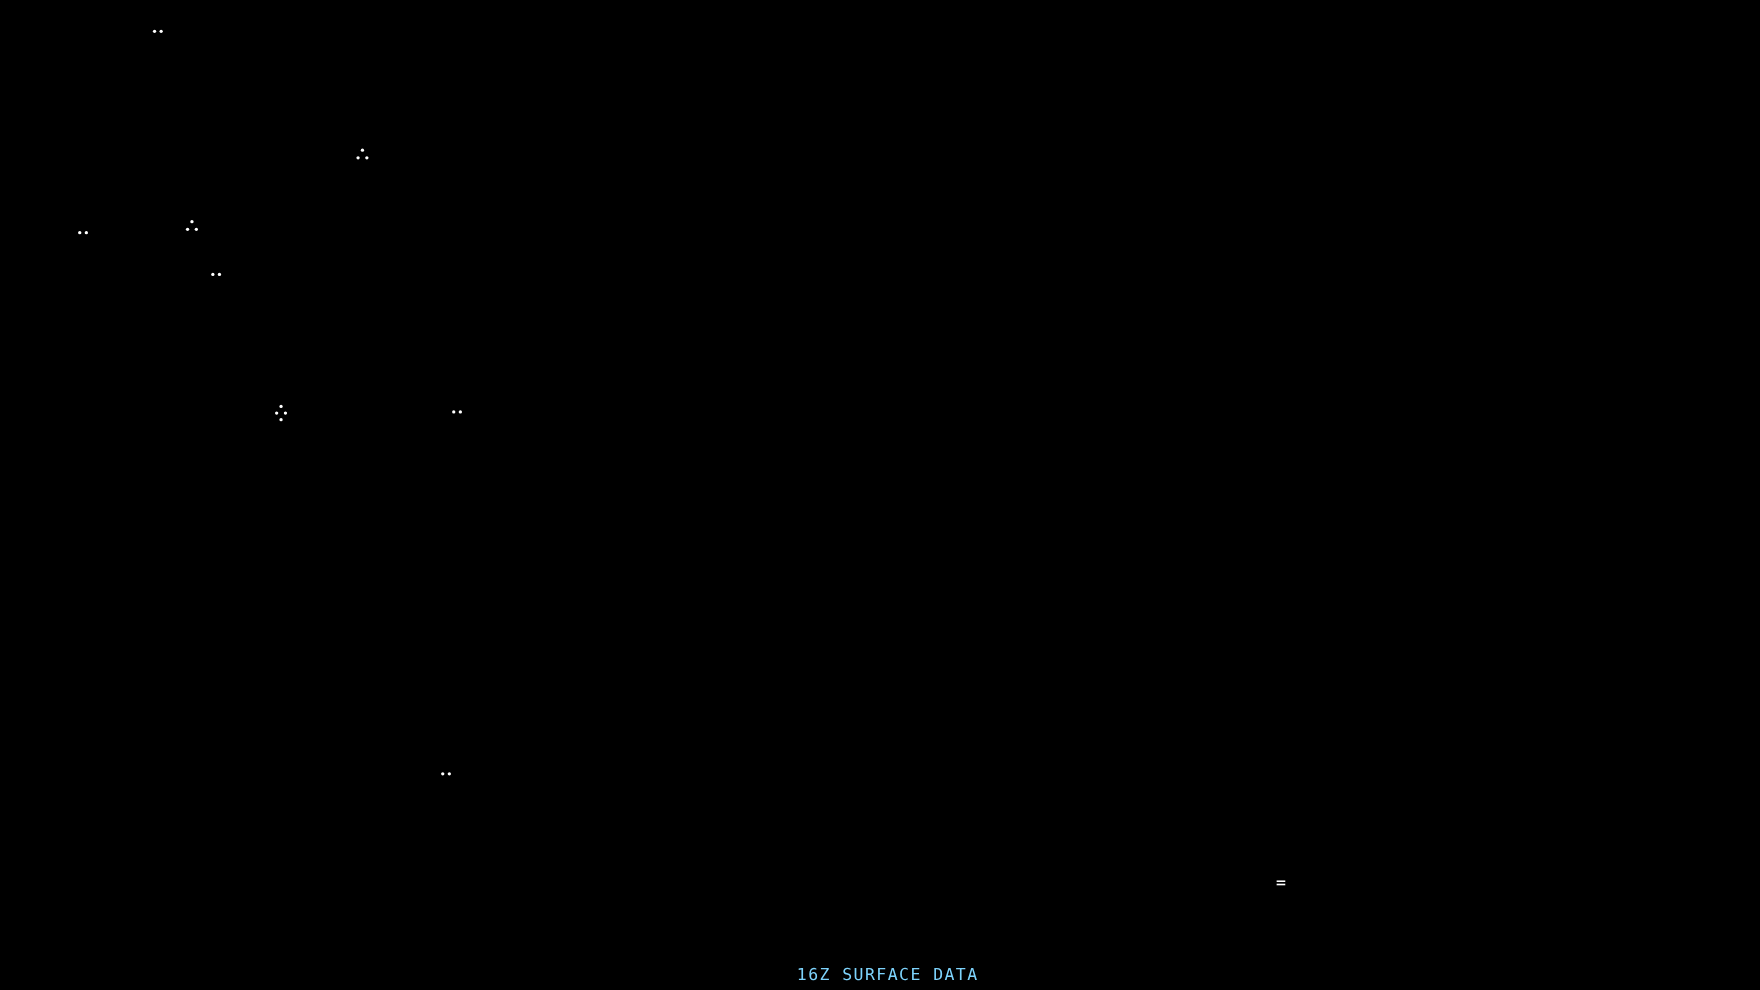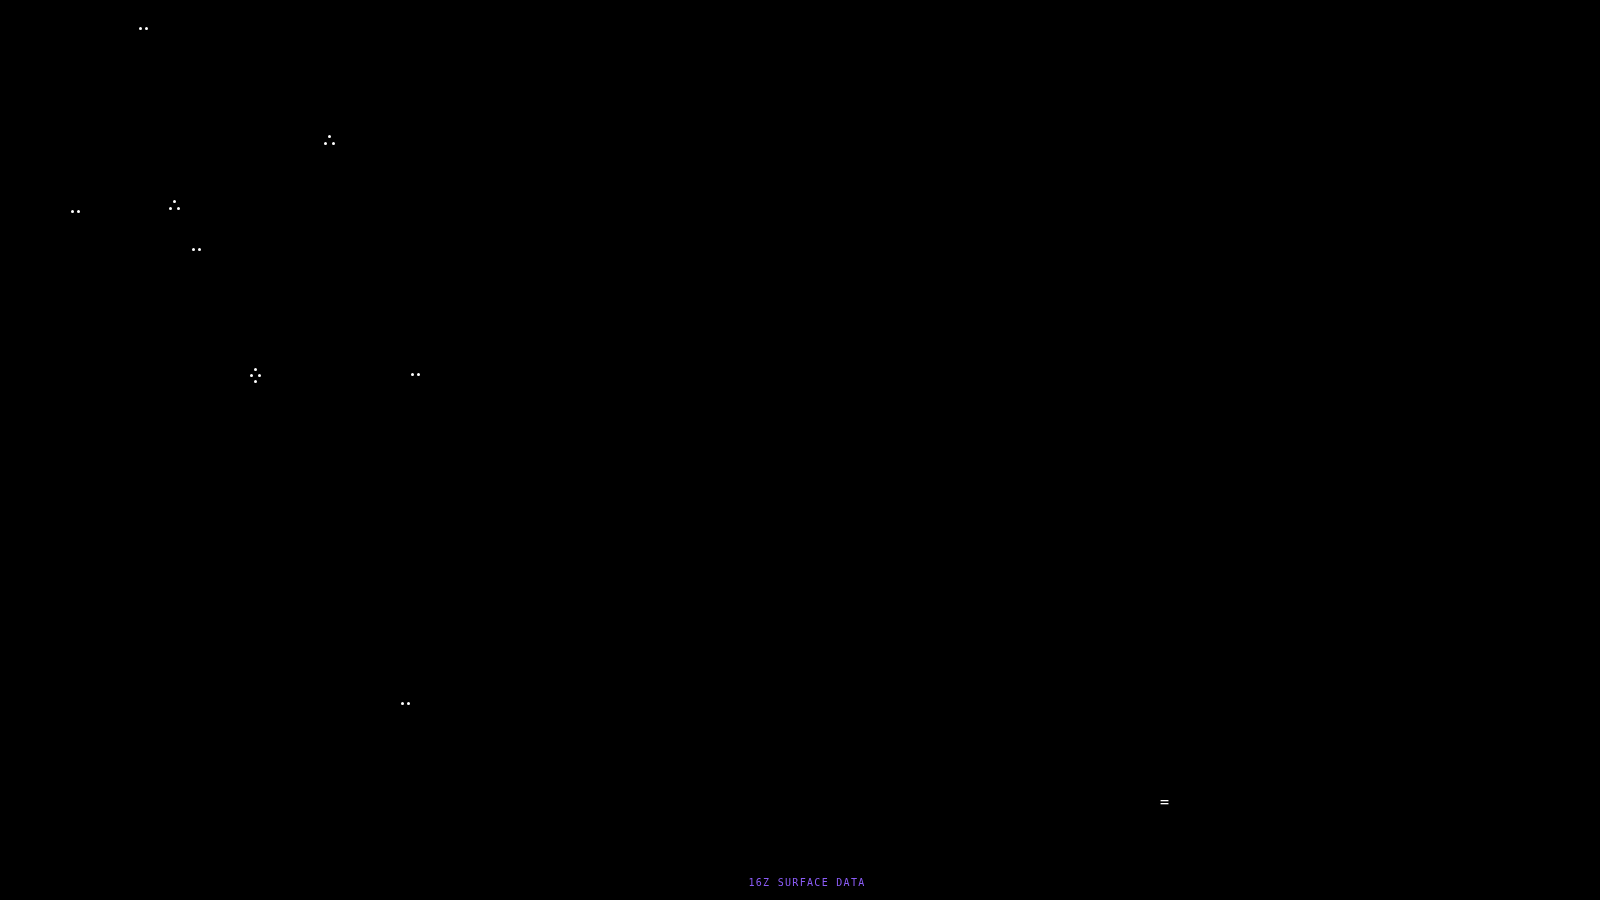--- a/index.html
+++ b/index.html
@@ -62,23 +62,23 @@
     line-height: 1;
     letter-spacing: 0;
   }
 
   .title-label {
     position: absolute;
     left: 0;
     right: 0;
     text-align: center;
     font-family: "DejaVu Sans Mono", monospace;
-    font-size: 10px;
+    font-size: 15px;
     letter-spacing: 1.3px;
-    color: #8b5cf6;
+    color: #7dd3fc;
     white-space: pre;
     margin-left: 14px;
   }
 </style>
 </head>
 <body>
 
 <div id="app">
 
   <div class="plot-area">

